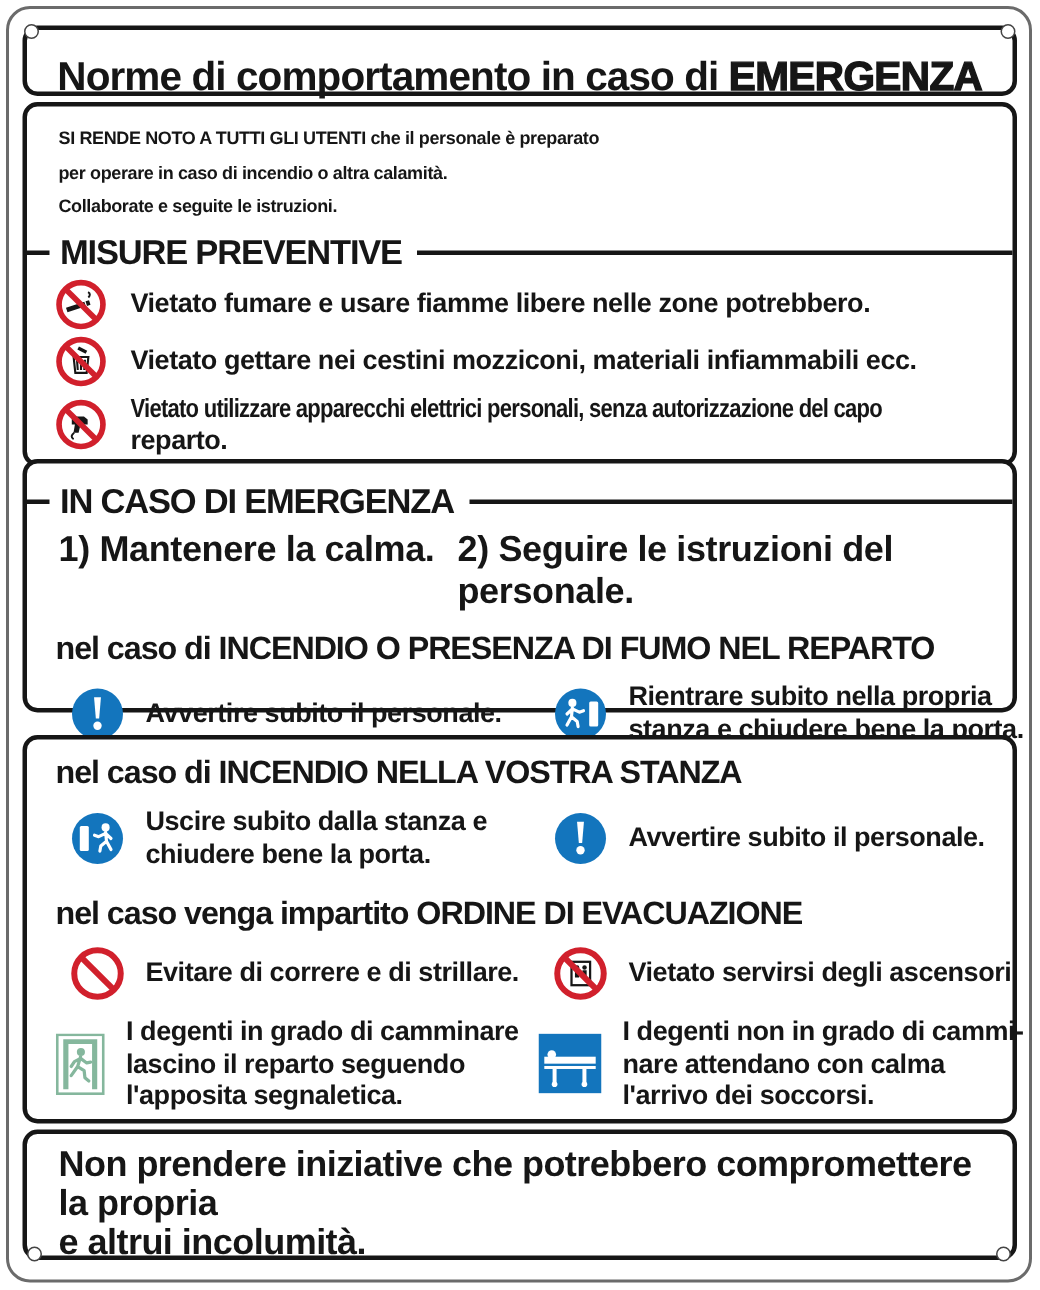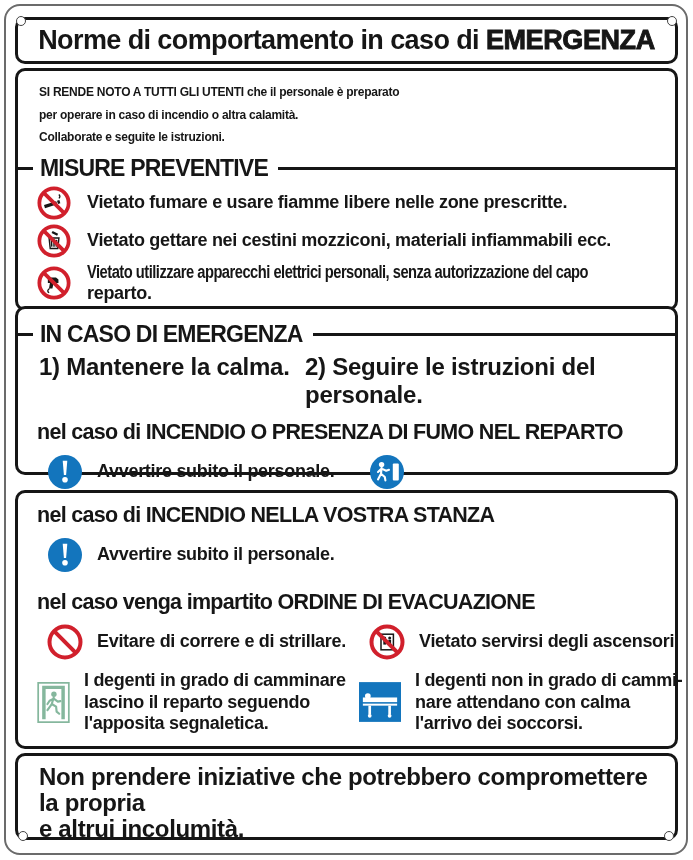--- a/index.html
+++ b/index.html
@@ -6,21 +6,21 @@
   .stage{position:relative;width:693px;height:860px;background:#fff;
          font-family:"Liberation Sans",sans-serif;color:#161616;overflow:hidden;}
   .outer-border{position:absolute;left:4px;top:4px;width:684px;height:851px;
                 border:2px solid #6b6b6b;border-radius:16px;box-sizing:border-box;}
   .panel{position:absolute;left:15px;width:663px;border:3px solid #161616;
          border-radius:10px;box-sizing:border-box;background:#fff;}
   .screw{position:absolute;width:10px;height:10px;border:1.5px solid #444;
          border-radius:50%;background:#fff;z-index:6;box-sizing:border-box;}
 
   
-  .title-panel{top:17px;height:47px;display:flex;align-items:center;justify-content:center;}
+  .title-panel{top:17px;height:47px;display:flex;justify-content:center;}
   .title{font-size:27px;font-weight:700;letter-spacing:-0.6px;white-space:nowrap;line-height:1;}
   .title .heavy{-webkit-text-stroke:0.9px #161616;letter-spacing:-0.4px;}
 
   
   .body-txt{font-size:18px;font-weight:700;letter-spacing:-0.3px;line-height:21.5px;}
   .nowrap{white-space:nowrap;}
   .cond{display:inline-block;font-size:17.5px;letter-spacing:-0.6px;white-space:nowrap;
         transform:scaleX(0.84);transform-origin:0 50%;}
 
   
@@ -89,21 +89,21 @@
     <div class="p-item">
       <svg class="icon" width="34" height="34" viewBox="0 0 36 36">
         <circle cx="18" cy="18" r="15.5" fill="#fff" stroke="#d1202c" stroke-width="4"></circle>
         <g transform="rotate(-18 17 19)">
           <rect x="7.5" y="17.2" width="13.6" height="3.4" fill="#161616"></rect>
           <rect x="22" y="17.2" width="2.6" height="3.4" fill="#161616"></rect>
         </g>
         <path d="M23 9.2 c1.9 1.1 1.3 2.8 0.2 3.9" stroke="#161616" stroke-width="1.4" fill="none"></path>
         <line x1="7.2" y1="7.2" x2="28.8" y2="28.8" stroke="#d1202c" stroke-width="4"></line>
       </svg>
-      <div class="txt body-txt nowrap">Vietato fumare e usare fiamme libere nelle zone prescritte.</div>
+      <div class="txt body-txt nowrap">Vietato fumare e usare fiamme libere nelle zone potrebbero.</div>
     </div>
 
     <div class="p-item">
       <svg class="icon" width="34" height="34" viewBox="0 0 36 36">
         <circle cx="18" cy="18" r="15.5" fill="#fff" stroke="#d1202c" stroke-width="4"></circle>
         <g stroke="#161616" fill="none" stroke-width="1.5">
           <path d="M12.8 14.8 h10.4 l-1.2 11.2 h-8 z"></path>
           <path d="M15.2 16.8 l0.5 7.2 M18 16.8 l0 7.2 M20.8 16.8 l-0.5 7.2"></path>
         </g>
         <rect x="15.6" y="8.8" width="6.6" height="2.4" transform="rotate(28 19 10)" fill="#161616"></rect>
@@ -149,28 +149,44 @@
         </svg>
         <div class="txt body-txt nowrap">Avvertire subito il personale.</div>
       </div>
       <div class="cell">
         <svg class="icon" width="36" height="36" viewBox="0 0 36 36">
           <circle cx="18" cy="18" r="17" fill="#1375bd"></circle>
           <rect x="23.8" y="9.6" width="6" height="16.8" rx="1" fill="#fff"></rect>
           <circle cx="12.6" cy="10.6" r="2.7" fill="#fff"></circle>
           <path d="M12.6 13.8 l-0.6 6 l-3 5.6 M12 19.8 l3.8 3.2 l0.6 3.4 M12.6 14.6 l-3.6 3.4 M12.6 14.6 l4.6 2.2 l2.8 -1" stroke="#fff" stroke-width="2.1" fill="none" stroke-linecap="round" stroke-linejoin="round"></path>
         </svg>
+        <div class="txt body-txt">
+          <span class="line nowrap">Rientrare subito nella propria</span>
+          <span class="line nowrap">stanza e chiudere bene la porta.</span>
+        </div>
       </div>
     </div>
   </div>
 
   <div class="panel panel-rooms">
     <div class="subheading">nel caso di INCENDIO NELLA VOSTRA STANZA</div>
 
     <div class="two-col">
+      <div class="cell">
+        <svg class="icon" width="36" height="36" viewBox="0 0 36 36">
+          <circle cx="18" cy="18" r="17" fill="#1375bd"></circle>
+          <rect x="6.2" y="9.6" width="6" height="16.8" rx="1" fill="#fff"></rect>
+          <circle cx="23.4" cy="10.6" r="2.7" fill="#fff"></circle>
+          <path d="M23.4 13.8 l0.6 6 l3 5.6 M24 19.8 l-3.8 3.2 l-0.6 3.4 M23.4 14.6 l3.6 3.4 M23.4 14.6 l-4.6 2.2 l-2.8 -1" stroke="#fff" stroke-width="2.1" fill="none" stroke-linecap="round" stroke-linejoin="round"></path>
+        </svg>
+        <div class="txt body-txt">
+          <span class="line nowrap">Uscire subito dalla stanza e</span>
+          <span class="line nowrap">chiudere bene la porta.</span>
+        </div>
+      </div>
       <div class="cell">
         <svg class="icon" width="36" height="36" viewBox="0 0 36 36">
           <circle cx="18" cy="18" r="17" fill="#1375bd"></circle>
           <path d="M15.7 6.8 h4.6 l-1.2 14.2 h-2.2 z" fill="#fff"></path>
           <circle cx="18" cy="25.8" r="2.8" fill="#fff"></circle>
         </svg>
         <div class="txt body-txt nowrap">Avvertire subito il personale.</div>
       </div>
     </div>
 

